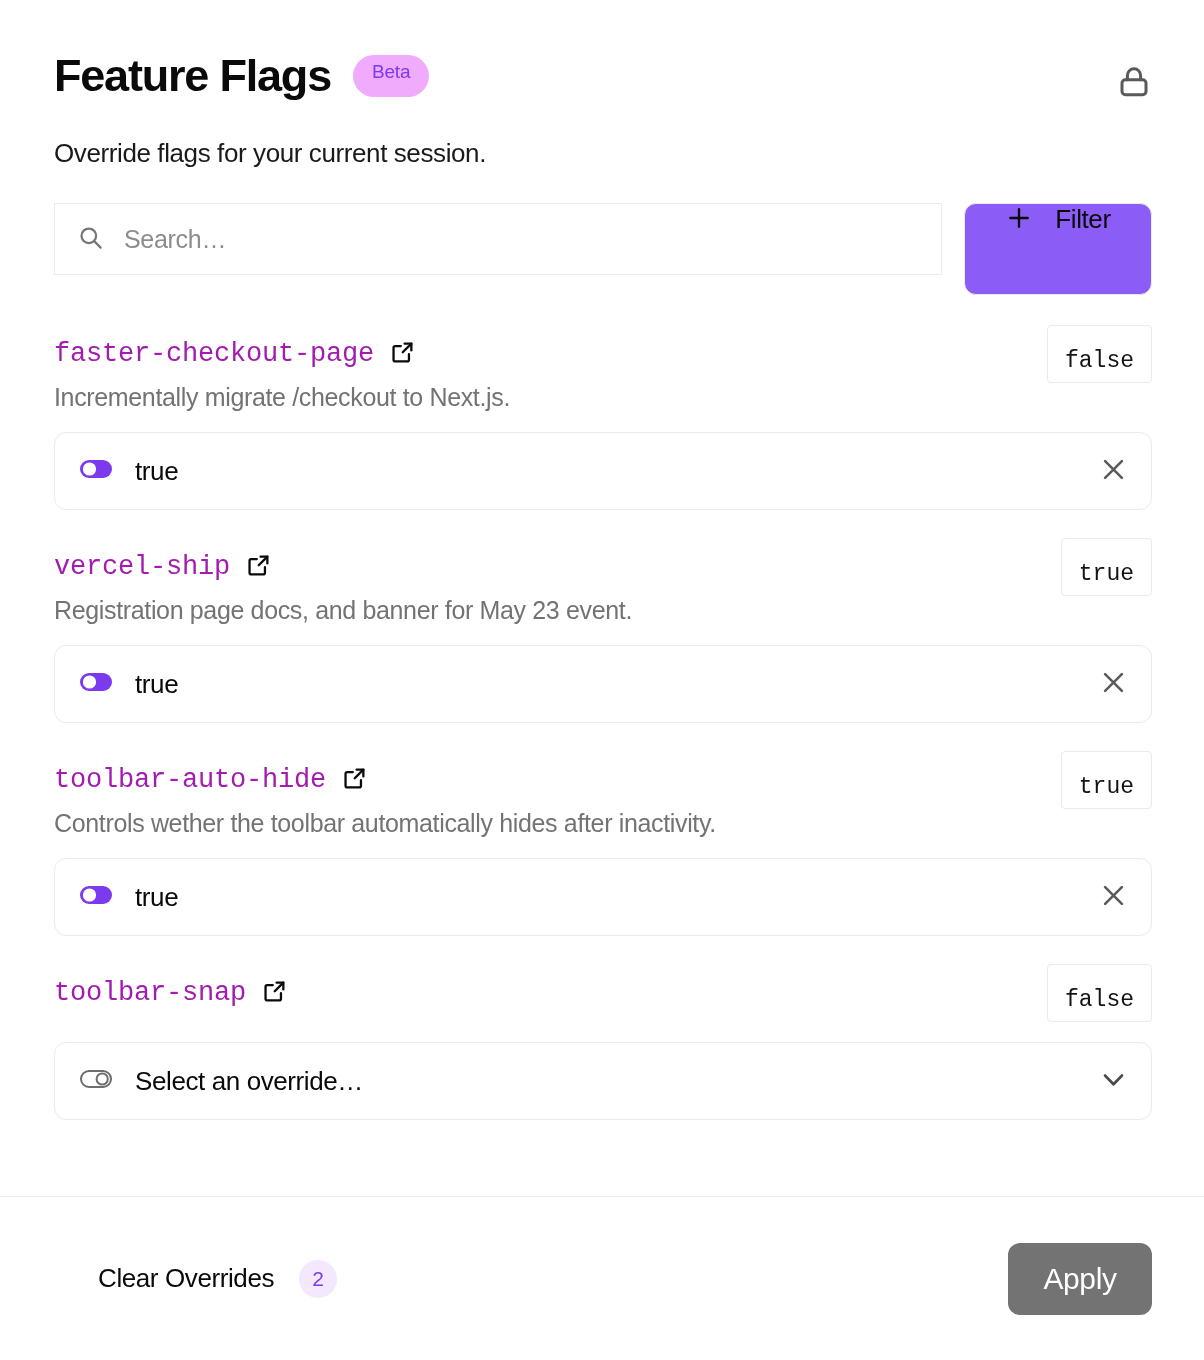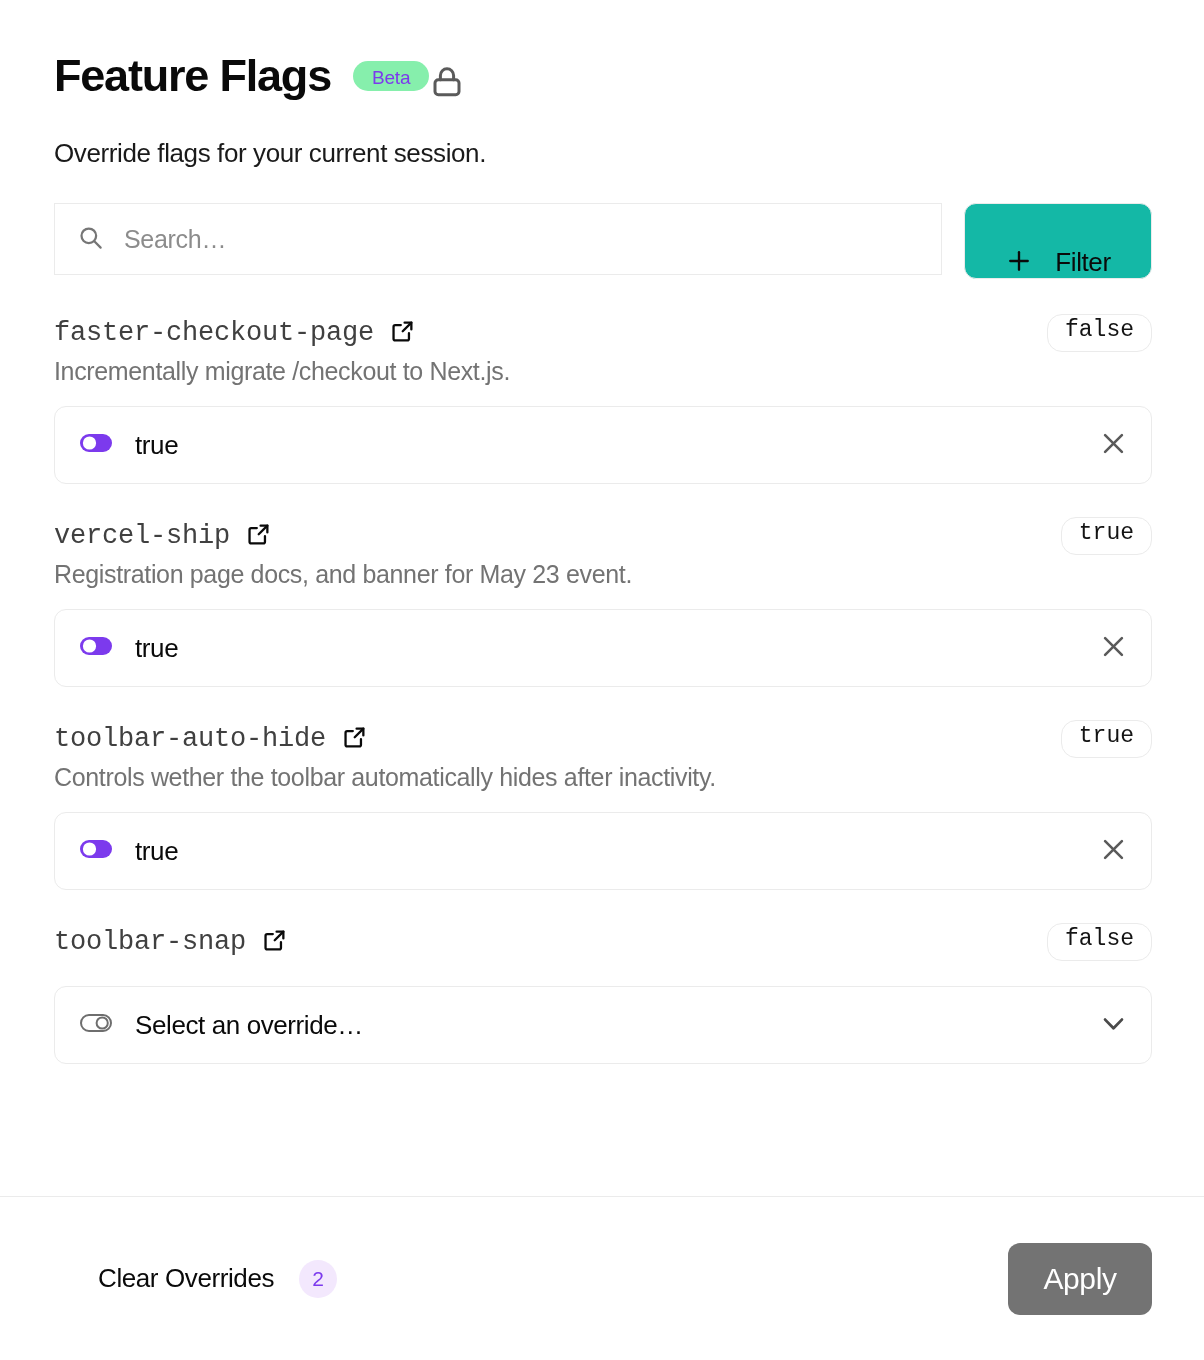--- a/index.html
+++ b/index.html
@@ -18,40 +18,41 @@
     height: 1360px;
     display: flex;
     flex-direction: column;
   }
 
   
   .header {
     padding: 52px 52px 0 54px;
     display: flex;
     align-items: flex-start;
+    justify-content: space-between;
   }
   .title-wrap {
     display: flex;
     align-items: center;
     gap: 22px;
   }
   .page-title {
     font-size: 45px;
     font-weight: 700;
     letter-spacing: -1.2px;
     color: #0a0a0a;
     line-height: 1.08;
   }
   .beta-badge {
-    background: #86efac;
+    background: #f0abfc;
     color: #7c3aed;
     font-size: 19px;
     font-weight: 500;
     border-radius: 999px;
-    padding: 7px 19px 4px;
+    padding: 7px 19px 16px;
     line-height: 1;
     letter-spacing: -0.2px;
   }
   .lock-icon {
     margin-top: 12px;
     color: #5a5a5a;
     display: block;
   }
 
   
@@ -86,27 +87,27 @@
     font-family: "Liberation Sans", sans-serif;
     font-size: 25px;
     color: #111;
     width: 100%;
     letter-spacing: -0.3px;
     background: transparent;
   }
   .search-input::placeholder { color: #8c8c8c; }
 
   .filter-btn {
-    height: 76px;
+    height: 92px;
     min-width: 188px;
     border: 1px solid #ebebeb;
     border-radius: 12px;
-    background: #14b8a6;
-    display: flex;
-    align-items: flex-end;
+    background: #8b5cf6;
+    display: flex;
+    align-items: flex-start;
     justify-content: center;
     gap: 22px;
     cursor: pointer;
     padding: 0 26px;
   }
   .plus-icon { color: #0a0a0a; display: block; }
   .filter-label {
     font-size: 26px;
     color: #0a0a0a;
     letter-spacing: -0.4px;
@@ -125,31 +126,31 @@
     min-height: 48px;
   }
   .flag-name-wrap {
     display: flex;
     align-items: center;
     gap: 16px;
   }
   .flag-name {
     font-family: "Liberation Mono", monospace;
     font-size: 27px;
-    color: #404040;
+    color: #a21caf;
     letter-spacing: -0.2px;
   }
   .ext-icon { color: #0a0a0a; display: block; flex: none; }
   .flag-value-badge {
     font-family: "Liberation Mono", monospace;
     font-size: 23px;
     color: #141414;
     border: 1px solid #ebebeb;
-    border-radius: 15px;
-    padding: 4px 17px 9px;
+    border-radius: 4px;
+    padding: 24px 17px 9px;
     line-height: 1;
     background: #fff;
   }
   .flag-desc {
     font-size: 25px;
     color: #737373;
     letter-spacing: -0.35px;
     margin-top: 0;
   }
 

